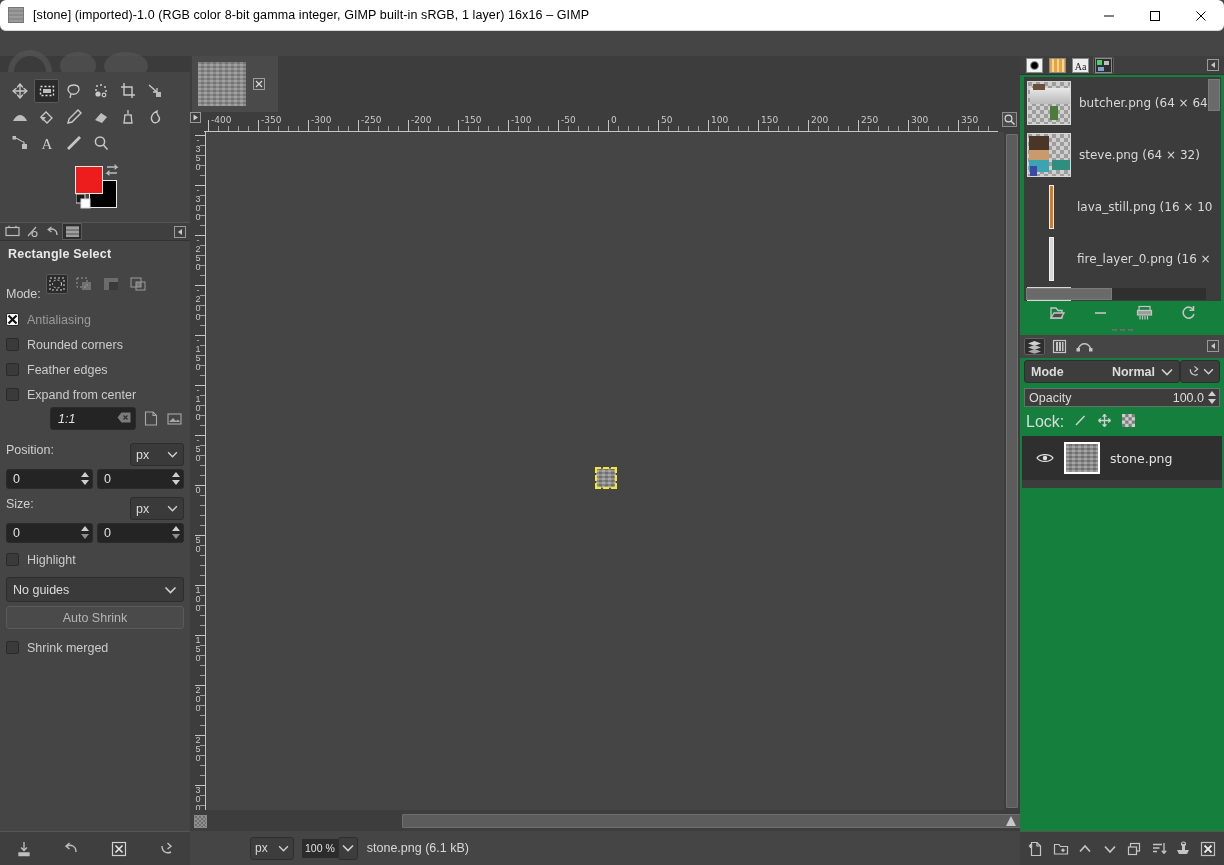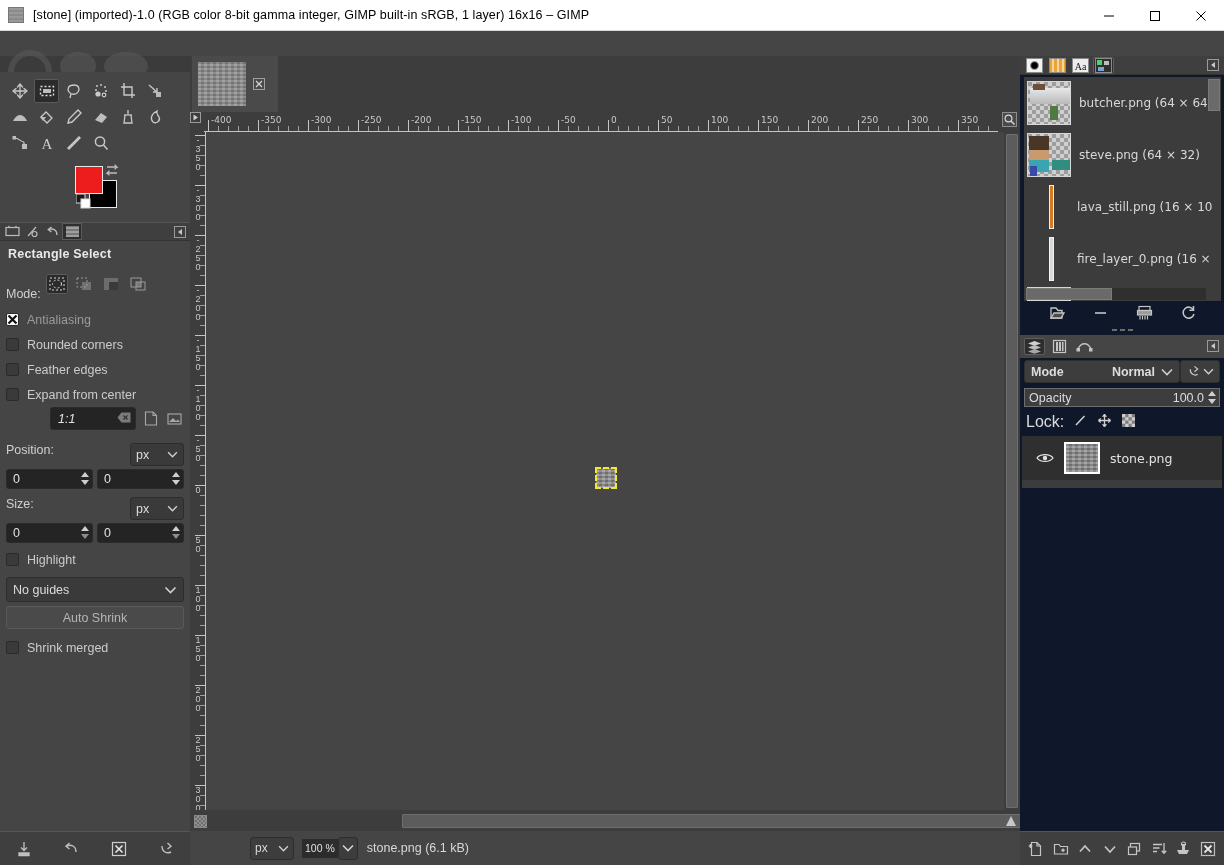--- a/index.html
+++ b/index.html
@@ -14,20 +14,21 @@
     -webkit-font-smoothing: antialiased;
   }
   #app { position: relative; width: 1224px; height: 865px; }
 
   
   .titlebar {
     position: absolute; left:0; top:0; width:1224px; height:31px;
     background:#ffffff; color:#000000;
     display:flex; align-items:center;
     border-bottom: 1px solid #d8d8d8;
+    border-radius: 6px;
   }
   .titlebar .app-ico {
     width:16px; height:16px; margin-left:8px; margin-right:9px;
     background:
       repeating-linear-gradient(0deg,#9a9a9a 0 2px,#8a8a8a 2px 4px),
       #909090;
     border:1px solid #777; flex:none;
   }
   .titlebar .ttl { font-size:12.5px; letter-spacing:0.1px; white-space:nowrap; }
   .wbtns { position:absolute; right:0; top:0; height:31px; display:flex; }
@@ -172,21 +173,21 @@
   .statusbar { position:absolute; left:190px; top:831px; width:830px; height:34px; background:#454545;
                display:flex; align-items:center; padding-left:60px; gap:0; }
   .unitsel { width:44px; height:23px; background:#3d3d3d; border:1px solid #2e2e2e; border-radius:3px;
              display:flex; align-items:center; justify-content:space-between; padding:0 4px; font-size:12px; color:#d8d8d8; }
   .zoomentry { height:19px; background:#2c2c2c; display:flex; align-items:center; padding:0 3px; font-size:10.5px; color:#e0e0e0; margin-left:8px;}
   .zoomdd { width:20px; height:23px; background:#3d3d3d; border:1px solid #2e2e2e; border-radius:3px;
             display:flex; align-items:center; justify-content:center; }
   .statusmsg { margin-left:9px; font-size:12.5px; color:#d8d8d8; }
 
   
-  .rightcol { position:absolute; left:1020px; top:56px; width:204px; height:775px; background:#0f172a; }
+  .rightcol { position:absolute; left:1020px; top:56px; width:204px; height:775px; background:#15803d; }
   .rdockbar { height:19px; background:#3f3f3f; display:flex; align-items:center; padding-left:4px; gap:2px; position:relative;
               border-bottom:1px solid #333; }
   .rdockbar .menuarrow { position:absolute; right:5px; top:3px; }
   .rtab { width:21px; height:17px; display:flex; align-items:center; justify-content:center; border-radius:2px; }
   .rtab.sel { background:#2e2e2e; box-shadow: inset 0 0 0 1px #5f5f5f; }
 
   .imglist { position:relative; height:224px; background:#3c3c3c; margin:2px 3px 0 4px; overflow:hidden; }
   .ilrow { display:flex; align-items:center; height:52px; padding-left:3px; gap:8px; }
   .ilrow .th { width:44px; height:44px; flex:none; border:1px solid #d8d8d8;
       background-image: repeating-conic-gradient(#cfcfcf 0 25%, #9d9d9d 0 50%);

